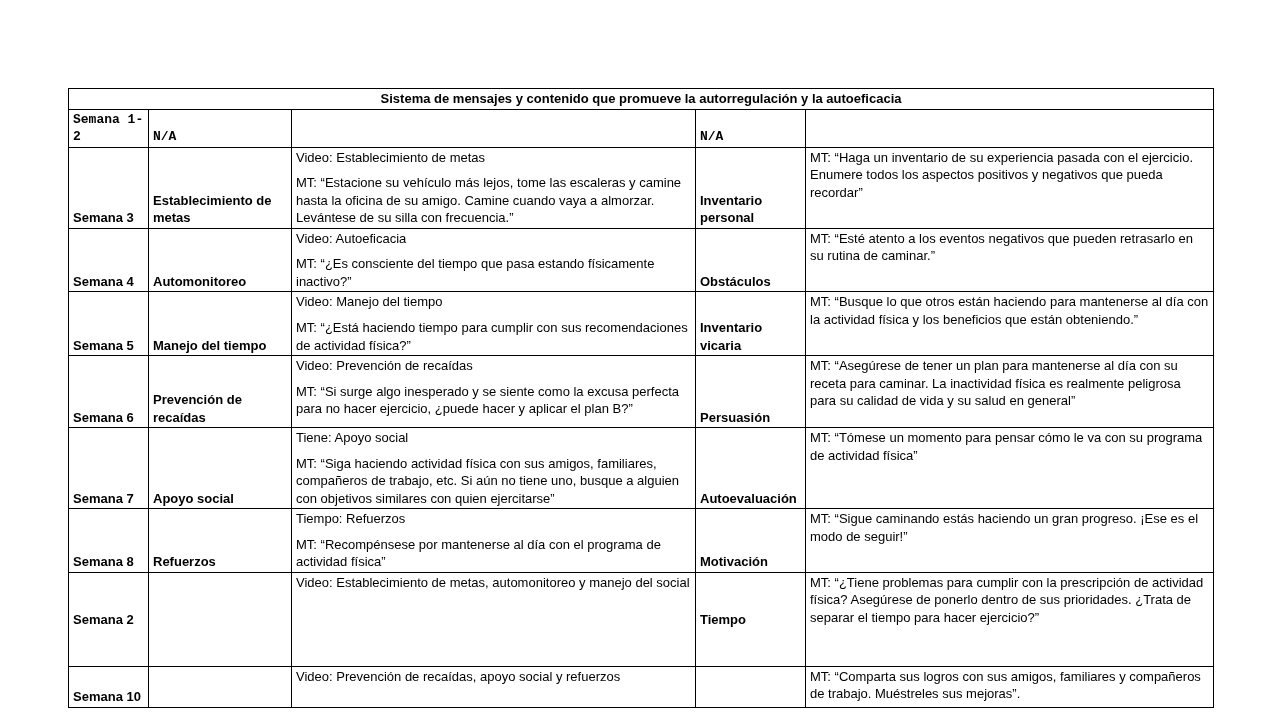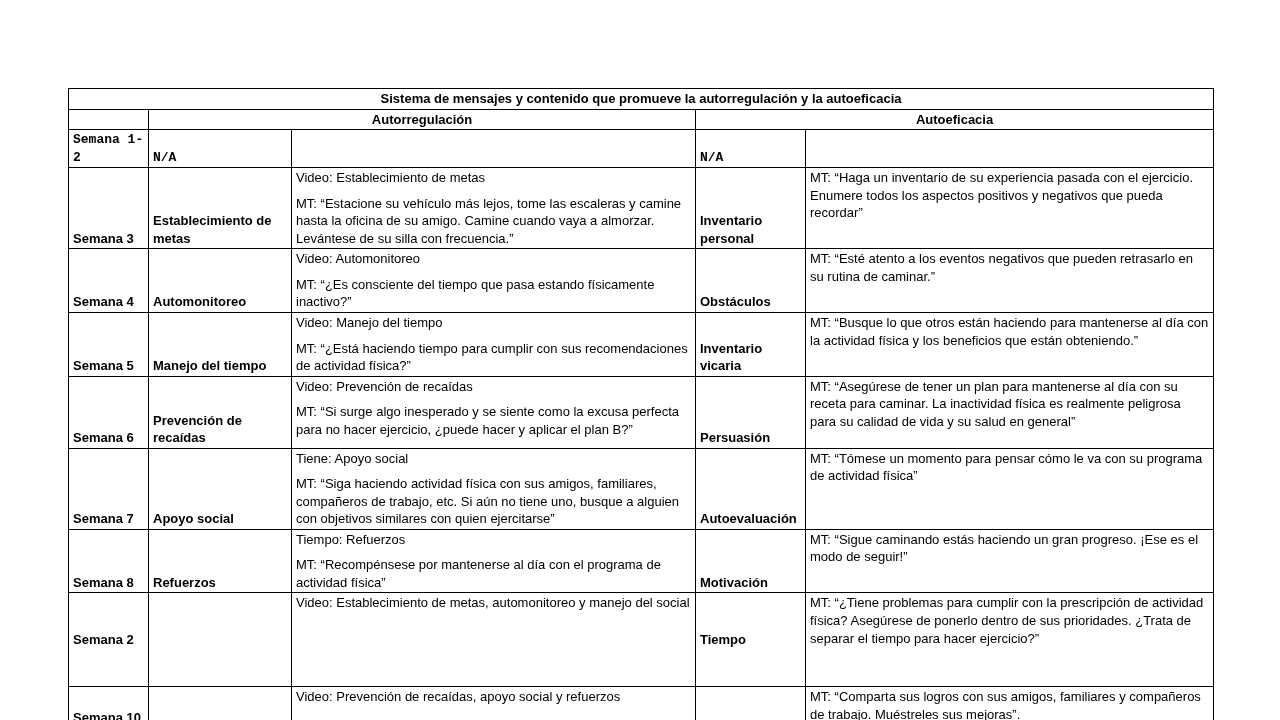--- a/index.html
+++ b/index.html
@@ -73,25 +73,20 @@
       <col style="width:80px">
       <col style="width:143px">
       <col style="width:404px">
       <col style="width:110px">
       <col style="width:408px">
     </colgroup>
     <thead>
       <tr>
         <td class="title-cell" colspan="5">Sistema de mensajes y contenido que promueve la autorregulación y la autoeficacia</td>
       </tr>
-      <tr>
-        <td class="group-cell"></td>
-        <td class="group-cell" colspan="2">Autorregulación</td>
-        <td class="group-cell" colspan="2">Autoeficacia</td>
-      </tr>
     </thead>
     <tbody>
       <tr>
         <td class="week-cell">Semana 1- 2</td>
         <td class="obj-cell">N/A</td>
         <td class="ej-cell">
           <div class="video-line"></div>
           <div class="mt-line spaced"></div>
         </td>
         <td class="obj-cell">N/A</td>
@@ -108,21 +103,21 @@
         </td>
         <td class="obj-cell">Inventario personal</td>
         <td class="ej-cell">
           <div class="mt-line">MT: “Haga un inventario de su experiencia pasada con el ejercicio. Enumere todos los aspectos positivos y negativos que pueda recordar”</div>
         </td>
       </tr>
       <tr>
         <td class="week-cell">Semana 4</td>
         <td class="obj-cell">Automonitoreo</td>
         <td class="ej-cell">
-          <div class="video-line">Video: Automonitoreo</div>
+          <div class="video-line">Video: Autoeficacia</div>
           <div class="mt-line spaced">MT: “¿Es consciente del tiempo que pasa estando físicamente inactivo?”</div>
         </td>
         <td class="obj-cell">Obstáculos</td>
         <td class="ej-cell">
           <div class="mt-line">MT: “Esté atento a los eventos negativos que pueden retrasarlo en su rutina de caminar.”</div>
         </td>
       </tr>
       <tr>
         <td class="week-cell">Semana 5</td>
         <td class="obj-cell">Manejo del tiempo</td>

